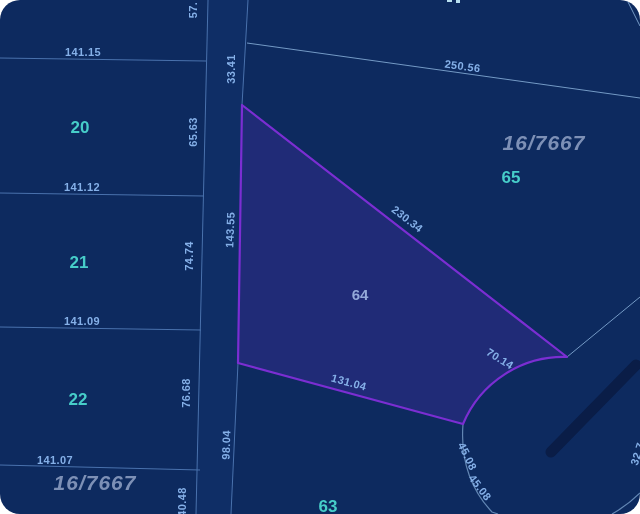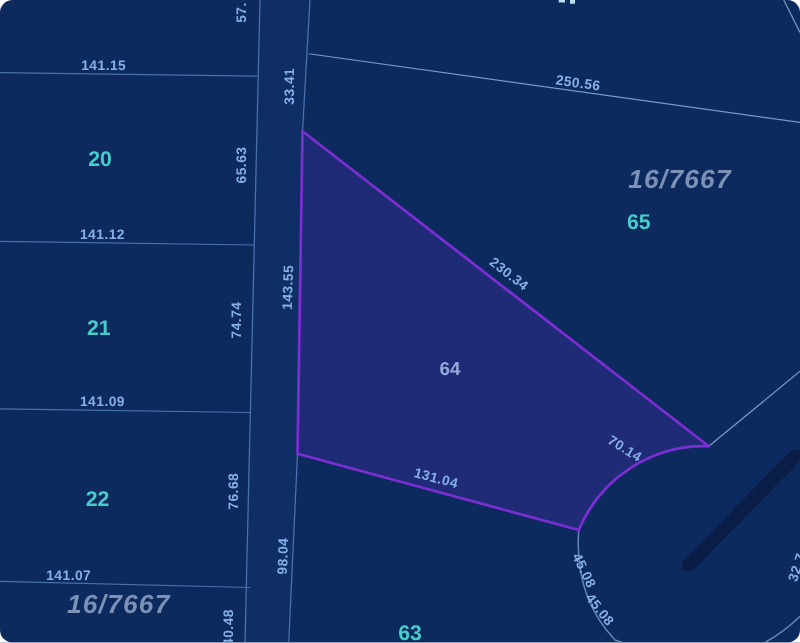--- a/index.html
+++ b/index.html
@@ -1,18 +1,18 @@
 <!DOCTYPE html>
 <html style="--background: #0d2a5f; --boundary_line: #4a72ad; --light_line: #7fa6d0; --measurement_text: #85b0e8; --parcel_number: #47cdc9; --selected_number: #94a9d9; --selected_fill: #202b77; --selected_stroke: #7b2ed2; --district_text: #7d90b6; --road_bar: #0a1d47;"><head>
 <meta charset="utf-8">
 <style>
   html,body{margin:0;padding:0;background:#ffffff;}
   body{width:640px;height:514px;overflow:hidden;font-family:"Liberation Sans",sans-serif;}
   .map-window{
-    position:relative;width:640px;height:514px;border-radius:10px;overflow:hidden;
+    position:relative;width:640px;height:514px;border-radius:20px;overflow:hidden;
     background:var(--background,#0d2a5f);
   }
   svg{display:block;}
   .boundary{stroke:var(--boundary_line,#4a72ad);stroke-width:1;fill:none;}
   .boundary-light{stroke:var(--light_line,#7fa6d0);stroke-width:1;fill:none;opacity:.9;}
   .arc-faint{stroke:var(--light_line,#7fa6d0);stroke-width:1.2;fill:none;opacity:.75;}
   .road-strip{fill:rgba(40,90,170,0.10);}
   .parcel-selected{
     fill:var(--selected_fill,#202b77);
     stroke:var(--selected_stroke,#7b2ed2);

